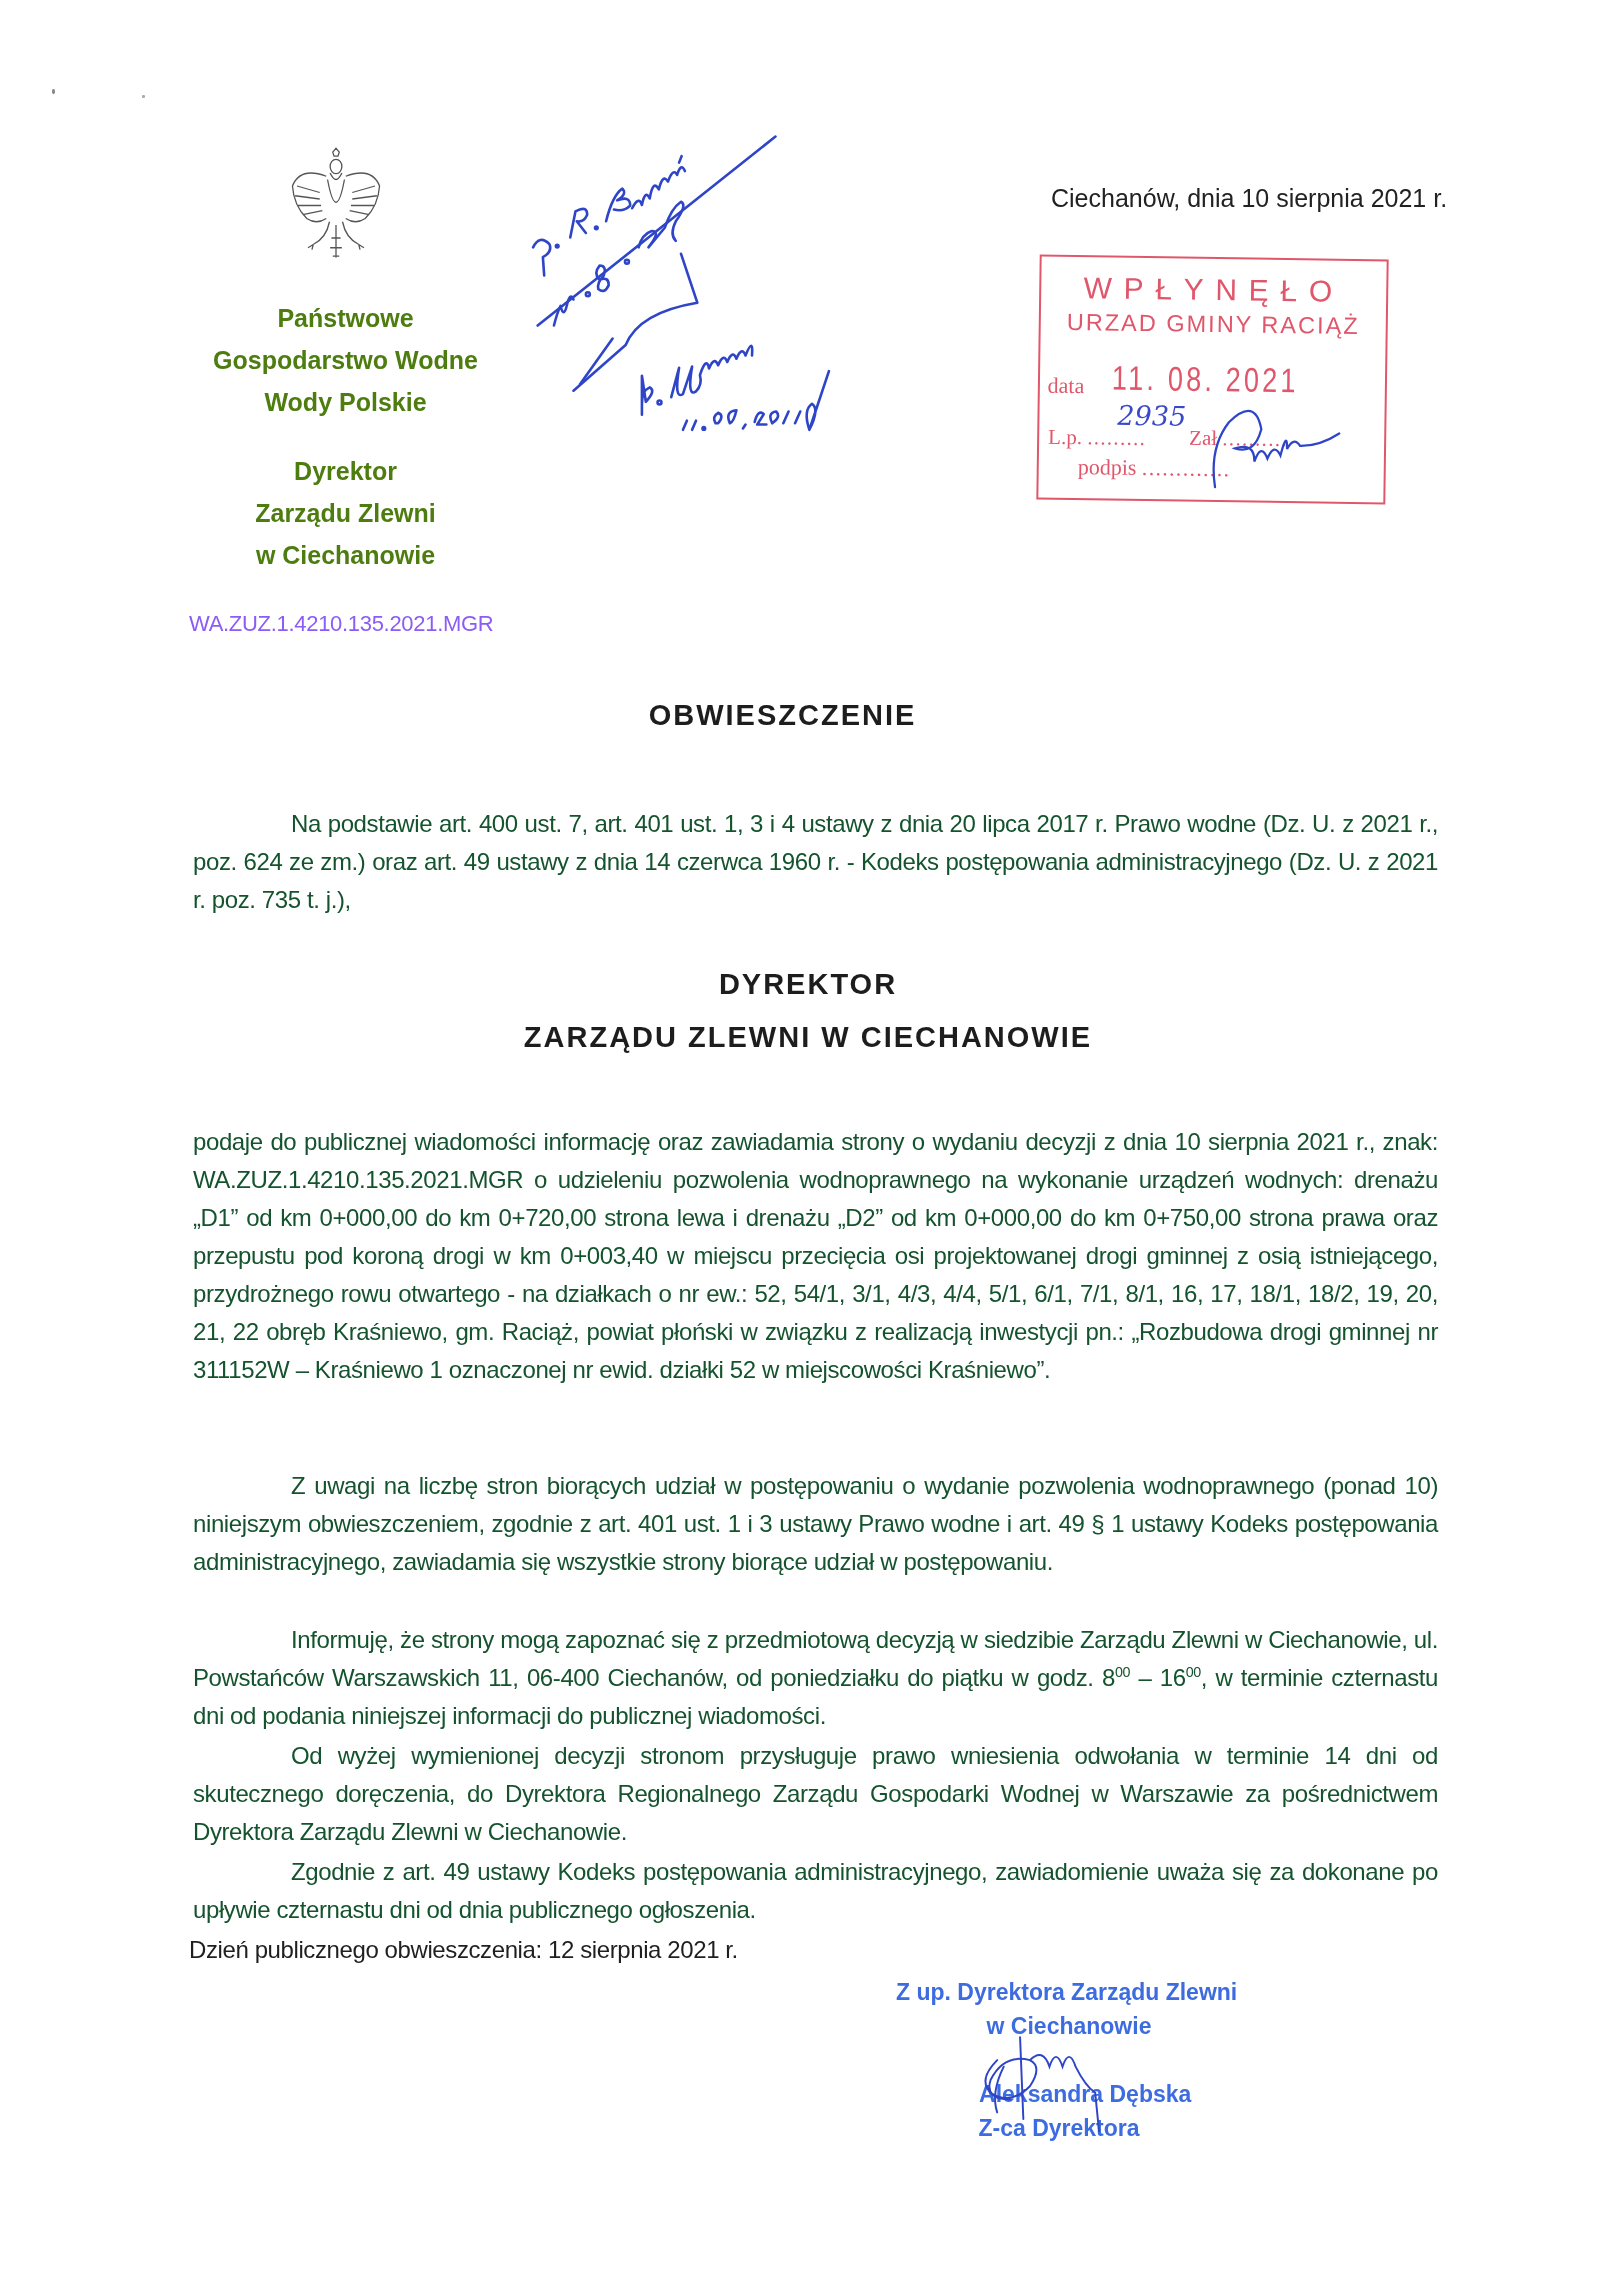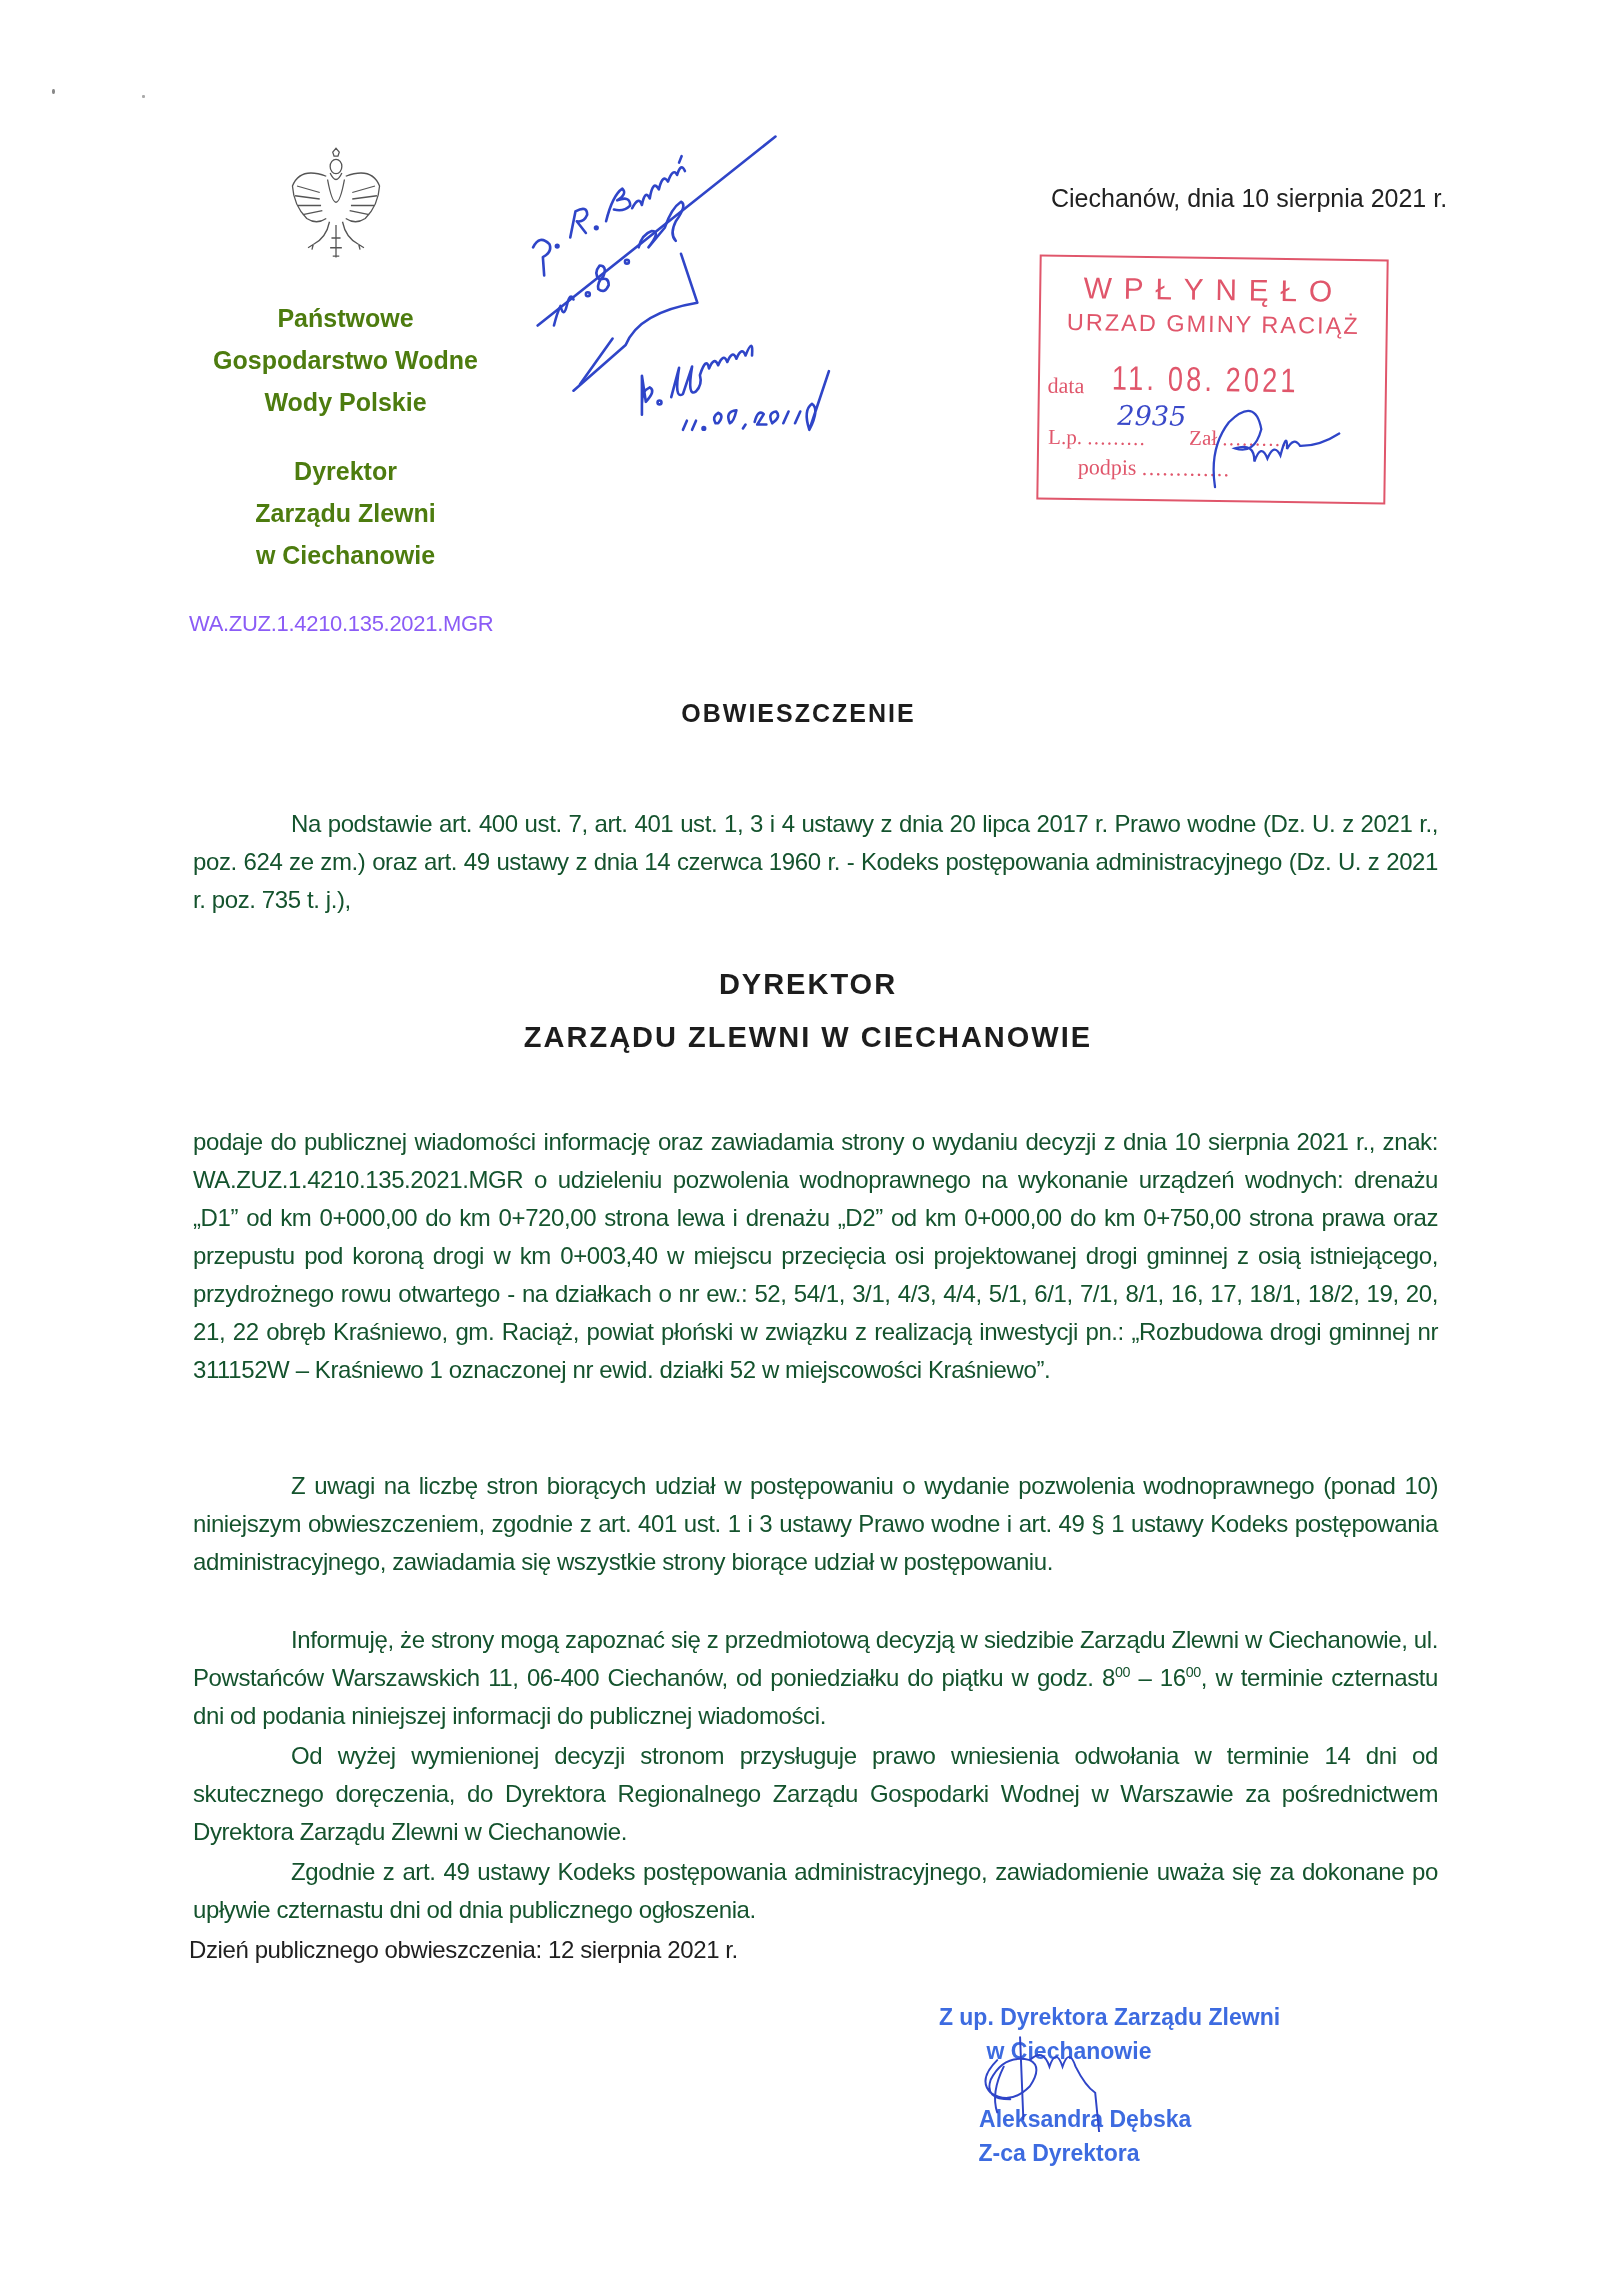--- a/index.html
+++ b/index.html
@@ -31,42 +31,42 @@
   .stamp .data-val { position:absolute; left:72px; top:101px; font-size:34px; letter-spacing:3.9px; transform:scaleX(0.8); transform-origin:left; }
   .stamp .lp { position:absolute; left:9px; top:168px; font-family:"Liberation Serif", serif; font-size:21px; }
   .stamp .lp-num { position:absolute; left:78px; top:142px; font-family:"DejaVu Serif", serif; font-style:italic; font-size:27px; color:#3a49c9; }
   .stamp .zal { position:absolute; left:150px; top:167px; font-family:"Liberation Serif", serif; font-size:21px; }
   .stamp .podpis { position:absolute; left:39px; top:197px; font-family:"Liberation Serif", serif; font-size:22px; }
   .stamp .dots { letter-spacing:1.3px; }
   .stamp svg { position:absolute; left:150px; top:137px; }
 
   .ref { left:189px; top:611px; font-size:22px; color:#8b5cf6; letter-spacing:-0.3px; }
 
-  .h-obw { left:16px; width:1565px; top:699px; text-align:center; font-weight:bold;
-           font-size:25px; letter-spacing:2px; color:#1d1d1d; }
+  .h-obw { left:0; width:1565px; top:699px; text-align:center; font-weight:bold;
+           font-size:29px; letter-spacing:2px; color:#1d1d1d; }
   .h-dyr { left:0; width:1616px; top:958px; text-align:center; font-weight:bold;
            font-size:29px; letter-spacing:2px; color:#1d1d1d; line-height:53px; }
 
   .para { left:193px; width:1245px; font-size:24px; line-height:38px; text-align:justify;
           color:#14532d; letter-spacing:-0.4px;margin-top:34px; }
   .para.indent { text-indent:98px; }
   .p1 { top:771px; }
   .p2 { top:1089px; }
   .p3 { top:1433px; }
   .p4 { top:1587px; }
   .p5 { top:1703px; }
   .p6 { top:1819px; }
   .pubdate { left:189px; top:1936px; font-size:24px; color:#1f1f1f; letter-spacing:-0.4px; }
 
   sup { font-size:14.3px; line-height:0; }
 
   
   .sig { left:867px; top:1975px; width:456px; text-align:center; color:#3d6be0;
          font-size:23px; line-height:34px; font-weight:bold; }
-  .sig .l1 { text-align:center; padding-left:29px;margin-top:25px; }
+  .sig .l1 { text-align:left; padding-left:29px; }
   .sig-scrawl { left:958px; top:2034px; width:196px; height:98px; }
 </style>
 </head>
 <body>
 
 <div class="specks">
   <span style="left:52px;top:89px;width:3.3px;height:5.2px;"></span>
   <span style="left:142px;top:95px;width:2.6px;height:3.3px;background:#aaa;"></span>
 </div>
 

